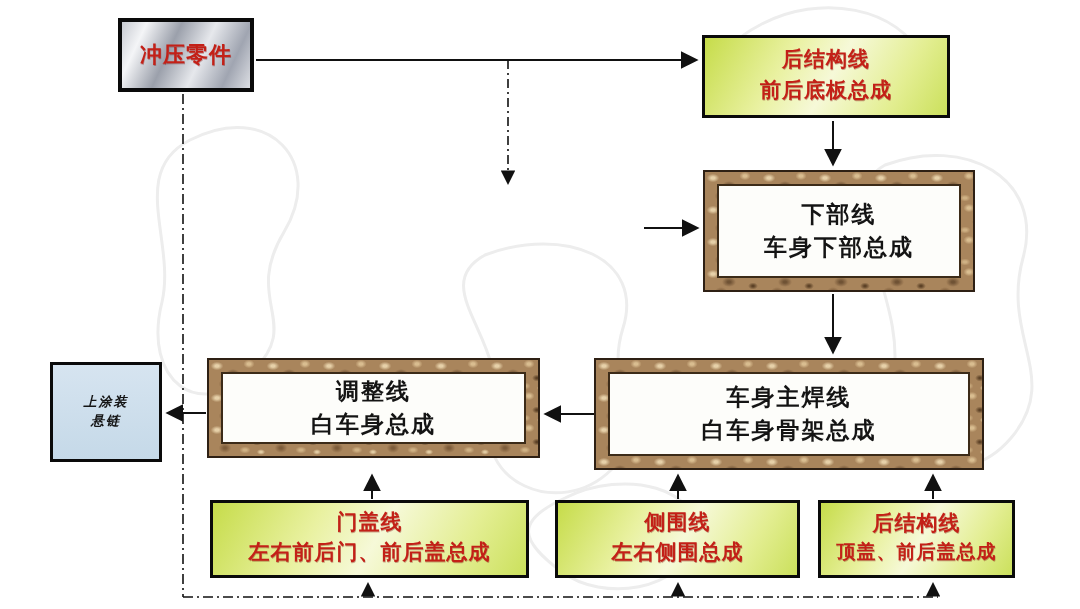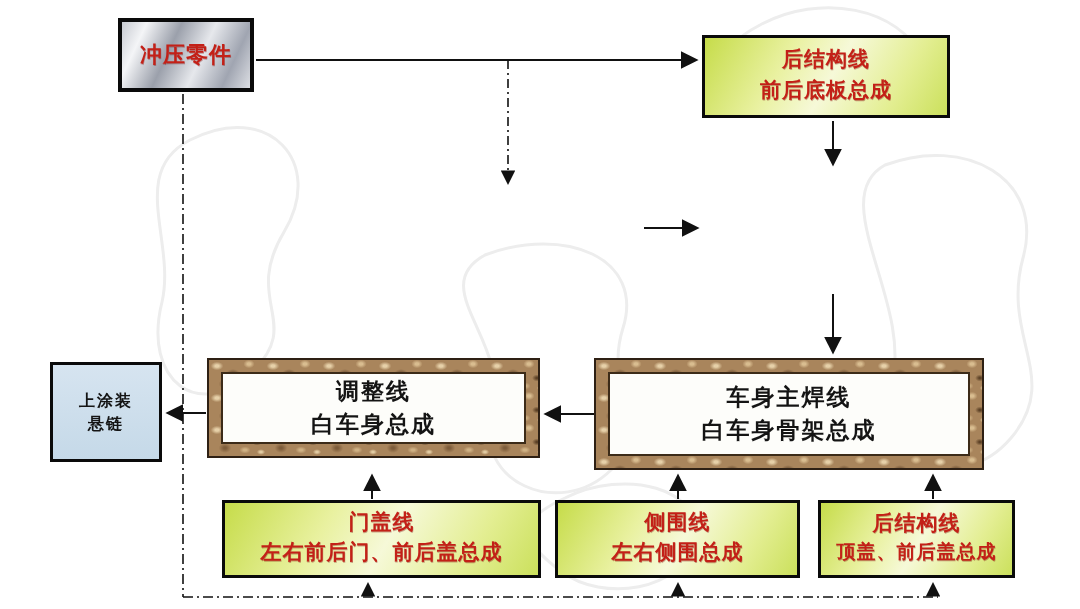--- a/index.html
+++ b/index.html
@@ -42,21 +42,21 @@
     border:2px solid #2e2014;
     padding:12px;
   }
   .tex-inner{
     flex:1;align-self:stretch;background:#fdfdfa;border:2px solid #3c2b18;
     display:flex;flex-direction:column;justify-content:center;align-items:center;text-align:center;
   }
   .nline{font-weight:bold;line-height:1.45;white-space:nowrap;}
   .t-red{color:#c32017;letter-spacing:1px;text-shadow:0.5px 0.5px 0 rgba(120,10,10,.35);}
   .t-black{color:#141414;letter-spacing:2px;}
-  .fs21{font-size:21px;} .fs22{font-size:22px;} .fs23{font-size:23px;} .fs20{font-size:16px;} .fs19{font-size:19px;}
+  .fs21{font-size:21px;} .fs22{font-size:22px;} .fs23{font-size:23px;} .fs20{font-size:13px;font-style:italic;} .fs19{font-size:19px;}
 </style>
 </head>
 <body>
 
 <div id="stage">
 
   <svg class="overlay" width="1080" height="609" viewBox="0 0 1080 609">
     <defs>
       <marker id="arrow" viewBox="0 0 10 10" refX="8" refY="5" markerWidth="9" markerHeight="9" orient="auto-start-reverse">
         <path d="M0,0 L10,5 L0,10 z" fill="#111"></path>
@@ -92,41 +92,47 @@
   <div class="node metal" style="left:118px;top:18px;width:136px;height:74px;">
     <div class="nline t-red fs22">冲压零件</div>
   </div>
 
   <div class="node yellow" style="left:702px;top:35px;width:248px;height:83px;">
     <div class="nline t-red fs21">后结构线</div>
     <div class="nline t-red fs21">前后底板总成</div>
   </div>
 
 
+  <div class="node tex" style="left:703px;top:170px;width:272px;height:122px;">
+    <div class="tex-inner">
+      <div class="nline t-black fs23">下部线</div>
+      <div class="nline t-black fs23">车身下部总成</div>
+    </div>
+  </div>
 
   <div class="node tex" style="left:594px;top:358px;width:390px;height:112px;">
     <div class="tex-inner">
       <div class="nline t-black fs23">车身主焊线</div>
       <div class="nline t-black fs23">白车身骨架总成</div>
     </div>
   </div>
 
   <div class="node tex" style="left:207px;top:358px;width:333px;height:100px;">
     <div class="tex-inner">
       <div class="nline t-black fs23">调整线</div>
       <div class="nline t-black fs23">白车身总成</div>
     </div>
   </div>
 
   <div class="node blue" style="left:50px;top:362px;width:112px;height:100px;">
     <div class="nline t-black fs20">上涂装</div>
     <div class="nline t-black fs20">悬链</div>
   </div>
 
-  <div class="node yellow" style="left:222px;top:500px;width:319px;height:78px;">
+  <div class="node yellow" style="left:210px;top:500px;width:319px;height:78px;">
     <div class="nline t-red fs21">门盖线</div>
     <div class="nline t-red fs21">左右前后门、前后盖总成</div>
   </div>
 
   <div class="node yellow" style="left:555px;top:500px;width:245px;height:78px;">
     <div class="nline t-red fs21">侧围线</div>
     <div class="nline t-red fs21">左右侧围总成</div>
   </div>
 
   <div class="node yellow" style="left:818px;top:500px;width:197px;height:78px;">

